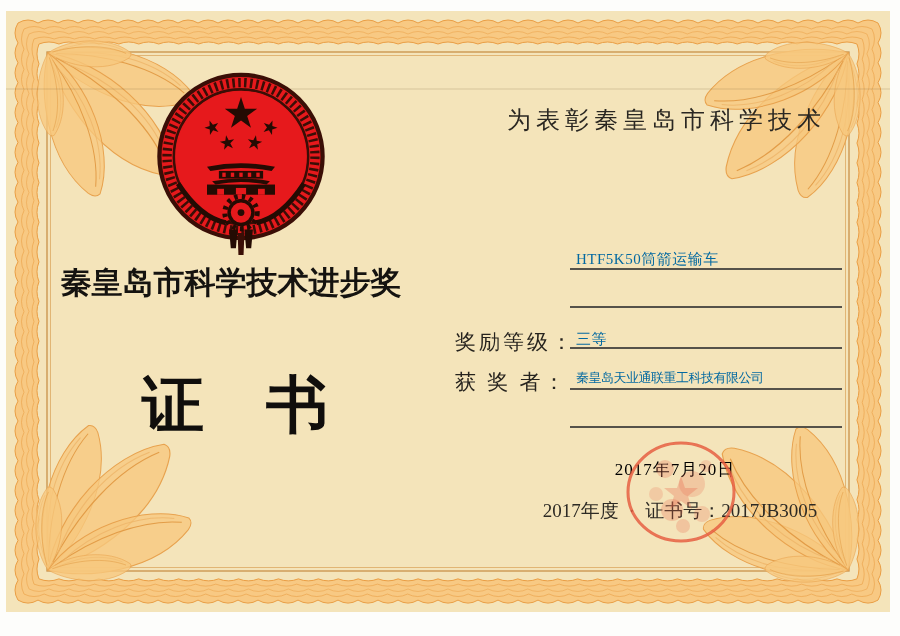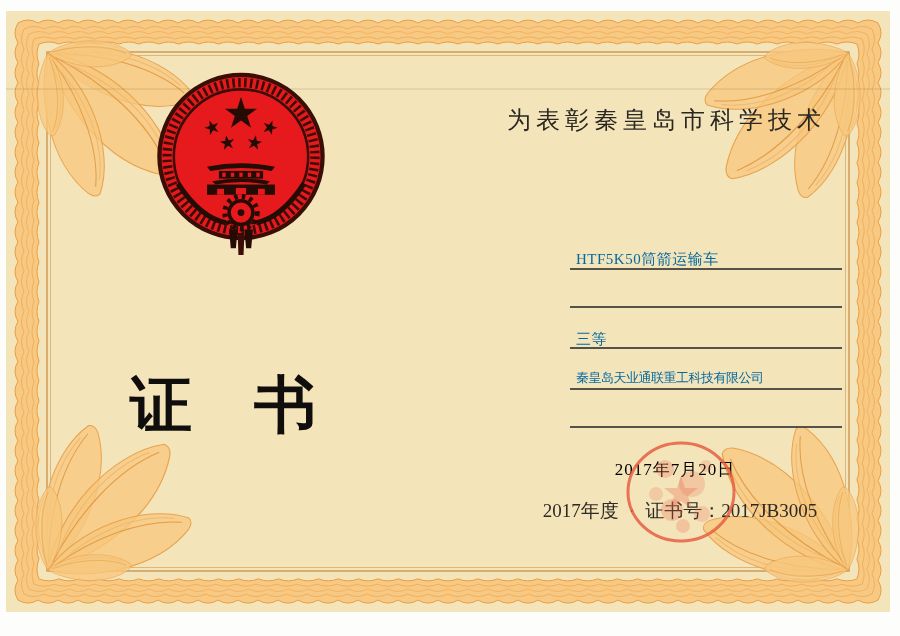--- a/index.html
+++ b/index.html
@@ -8,21 +8,21 @@
   .certificate{position:absolute;left:6px;top:11px;width:884px;height:601px;
                background:#f4e4ba;}
   .border-svg{position:absolute;left:0;top:0;width:884px;height:601px;z-index:0;}
   .crease{position:absolute;left:0;right:0;top:77px;height:2px;
           background:rgba(120,100,60,0.12);z-index:1;}
   
   .emblem-svg{position:absolute;left:150px;top:60px;width:170px;height:188px;z-index:2;}
   .award-title{position:absolute;left:20px;top:251px;width:410px;text-align:center;
                font-family:"Liberation Sans","DejaVu Sans",sans-serif;font-weight:700;
                font-size:31px;color:#151310;letter-spacing:0px;z-index:2;white-space:nowrap;}
-  .cert-heading{position:absolute;left:12px;top:352px;width:410px;text-align:center;
+  .cert-heading{position:absolute;left:24px;top:352px;width:410px;text-align:center;
                 font-family:"Liberation Sans","DejaVu Sans",sans-serif;font-weight:700;
                 font-size:62px;color:#100e0c;z-index:2;}
   .cert-heading span{letter-spacing:62px;margin-right:-62px;}
   
   .right-col{position:absolute;left:449px;top:0;width:400px;height:601px;z-index:2;}
   .citation{position:absolute;left:0;top:86px;width:396px;font-size:24px;color:#2a2722;
             line-height:47px;}
   .citation .l1{display:block;padding-left:52px;letter-spacing:5px;white-space:nowrap;}
   .citation .l2{display:block;letter-spacing:1.5px;white-space:nowrap;}
   .field-label{position:absolute;left:0;font-size:21px;letter-spacing:3px;color:#26231e;
@@ -126,36 +126,39 @@
       <circle cx="100" cy="166" r="19" fill="none" stroke="#240b03" stroke-width="6" stroke-dasharray="4 5"></circle>
       <circle cx="100" cy="166" r="14" fill="#e6191c" stroke="#240b03" stroke-width="4"></circle>
       <circle cx="100" cy="166" r="4" fill="#240b03"></circle>
       <path d="M26,132 Q52,172 82,178" fill="none" stroke="#240b03" stroke-width="6"></path>
       <path d="M174,132 Q148,172 118,178" fill="none" stroke="#240b03" stroke-width="6"></path>
       <path d="M86,186 l10,0 l-2,22 l-6,0 Z" fill="#240b03"></path>
       <path d="M104,186 l10,0 l-2,22 l-6,0 Z" fill="#240b03"></path>
       <path d="M96,190 l8,0 l-1,26 l-6,0 Z" fill="#3a0e06"></path>
     </svg>
 
+    <div class="award-title">秦皇岛市科学技术进步奖</div>
     <div class="cert-heading">
       <span>证书</span>
     </div>
 
     <div class="right-col">
       <div class="citation">
         <span class="l1">为表彰秦皇岛市科学技术</span>
       </div>
 
       <div class="field-value" style="top:239px">HTF5K50筒箭运输车</div>
       <div class="underline" style="top:257px"></div>
       <div class="underline" style="top:295px"></div>
 
+      <div class="field-label" style="top:317px">奖励等级：</div>
       <div class="field-value" style="top:319px">三等</div>
       <div class="underline" style="top:336px"></div>
 
+      <div class="field-label" style="top:357px">获 奖 者：</div>
       <div class="field-value value-winner" style="top:358px">秦皇岛天业通联重工科技有限公司</div>
       <div class="underline" style="top:377px"></div>
       <div class="underline" style="top:415px"></div>
 
       <div class="issue-date">2017年7月20日</div>
       <div class="footer-line">
         <span>2017年度</span><span class="sep">·</span><span>证书号：</span><span>2017JB3005</span>
       </div>
     </div>
 

